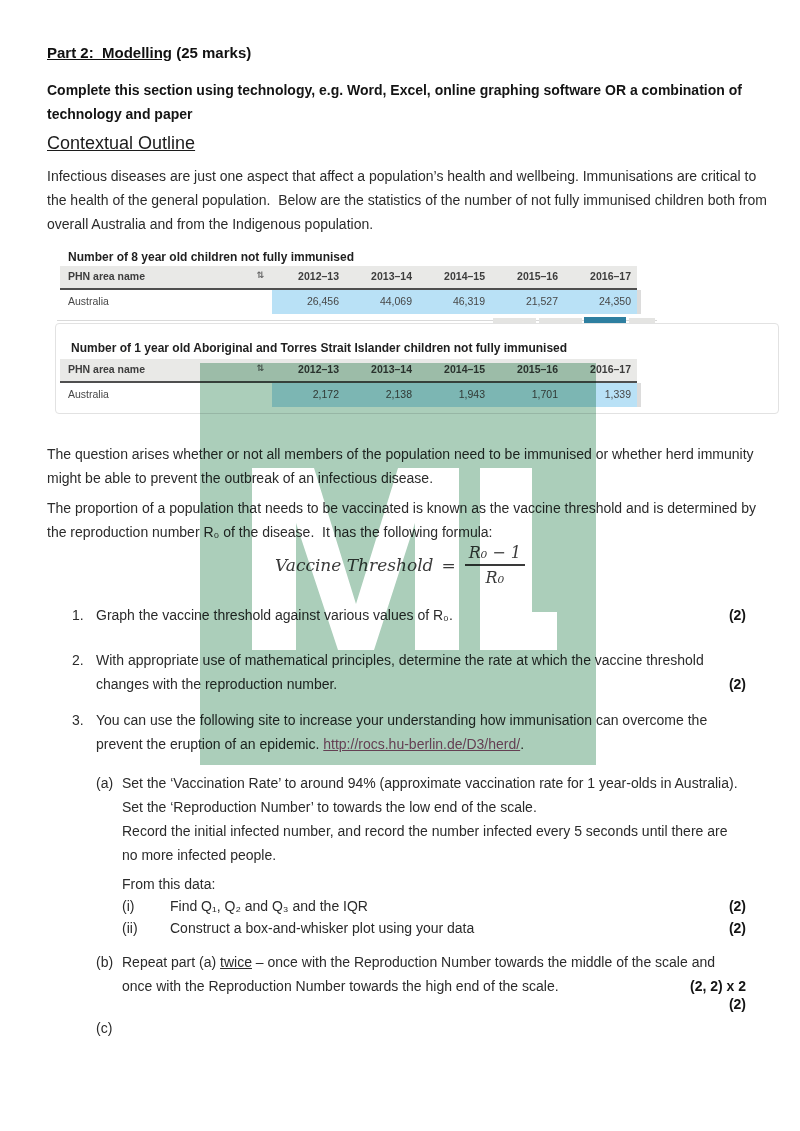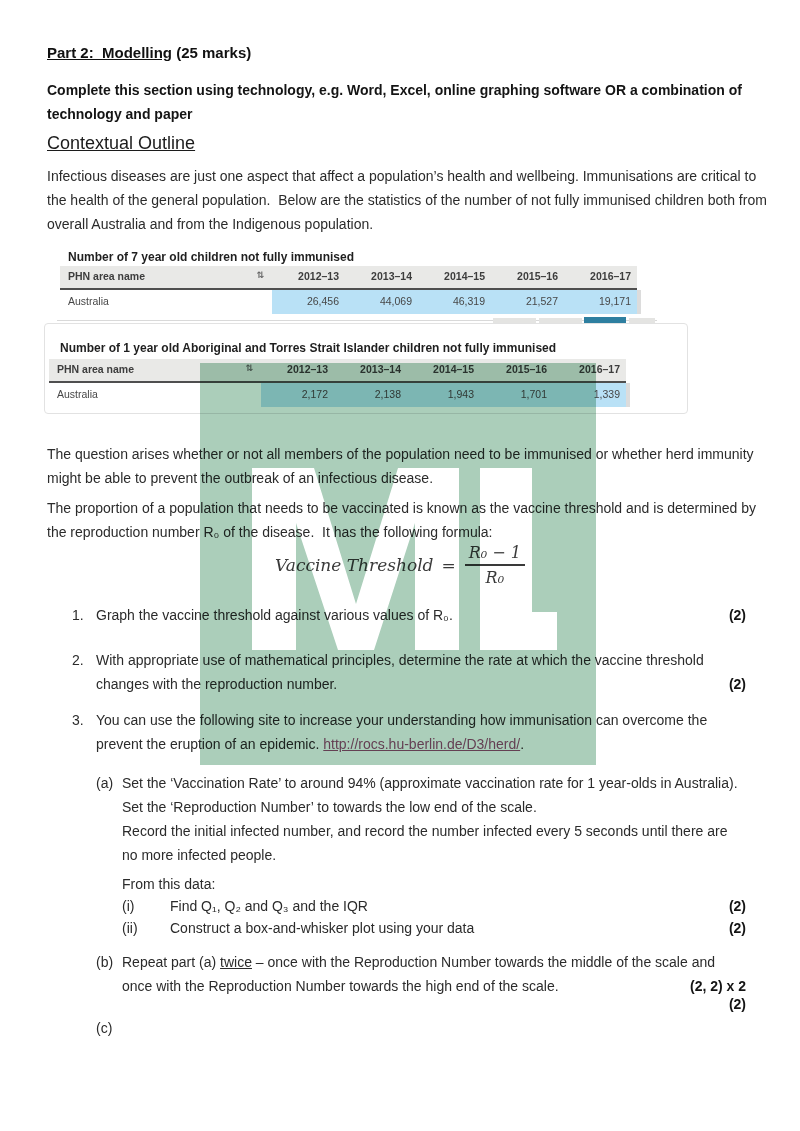--- a/index.html
+++ b/index.html
@@ -17,21 +17,21 @@
   .doc-title{left:47px;top:44px;font-size:15px;font-weight:bold;color:#111;}
   .instruction{left:47px;top:78px;width:726px;font-weight:bold;color:#141414;}
   .outline{left:47px;top:133px;font-size:18px;color:#1c1c1c;}
   .para1{left:47px;top:164px;width:722px;}
   .para2{left:47px;top:442px;width:720px;}
   .para3{left:47px;top:496px;width:720px;}
 
   
   .widget{background:#ffffff;}
   .widget1{left:55px;top:241px;width:700px;height:92px;}
-  .widget2{left:44px;top:323px;width:644px;height:91px;border:1px solid #e2e2e2;border-radius:4px;box-sizing:border-box;}
+  .widget2{left:55px;top:323px;width:724px;height:91px;border:1px solid #e2e2e2;border-radius:4px;box-sizing:border-box;}
   .tbl-title{position:absolute;font-size:12px;font-weight:bold;color:#1f1f1f;white-space:nowrap;}
   .dtable{position:absolute;font-size:10.5px;color:#474747;}
   .trow{display:flex;}
   .thead{background:#e9e9e7;border-bottom:2px solid #4f4f4f;}
   .thead .cell{font-weight:bold;color:#3d3d3d;}
   .cell{box-sizing:border-box;}
   .cell-name{width:212px;padding:4px 6px 0 8px;height:22px;position:relative;}
   .cell-year{width:73px;text-align:right;padding:4px 6px 0 0;height:22px;}
   .drow .cell-name{height:24px;padding-top:5px;background:#ffffff;}
   .drow .cell-year{height:24px;padding-top:5px;background:#b9e1f6;}
@@ -75,40 +75,40 @@
 
 <div class="abs instruction body-text pre">Complete this section using technology, e.g. Word, Excel, online graphing software OR a combination of technology and paper</div>
 
 <div class="abs outline">
   <span class="u">Contextual Outline</span>
 </div>
 
 <div class="abs para1 body-text pre">Infectious diseases are just one aspect that affect a population’s health and wellbeing. Immunisations are critical to the health of the general population.  Below are the statistics of the number of not fully immunised children both from overall Australia and from the Indigenous population.</div>
 
 <div class="abs widget widget1">
-  <div class="tbl-title" style="left:13px;top:9px;">Number of 7 year old children not fully immunised</div>
+  <div class="tbl-title" style="left:13px;top:9px;">Number of 8 year old children not fully immunised</div>
   <div class="dtable" style="left:5px;top:25px;">
     <div class="trow thead">
       <div class="cell cell-name">
         <span>PHN area name</span>
         <span class="sort-ic">⇅</span>
       </div>
       <div class="cell cell-year">2012–13</div>
       <div class="cell cell-year">2013–14</div>
       <div class="cell cell-year">2014–15</div>
       <div class="cell cell-year">2015–16</div>
       <div class="cell cell-year">2016–17</div>
     </div>
     <div class="trow drow">
       <div class="cell cell-name">Australia</div>
       <div class="cell cell-year">26,456</div>
       <div class="cell cell-year">44,069</div>
       <div class="cell cell-year">46,319</div>
       <div class="cell cell-year">21,527</div>
-      <div class="cell cell-year">19,171</div>
+      <div class="cell cell-year">24,350</div>
     </div>
   </div>
   <div class="edge-strip" style="left:582px;top:49px;"></div>
   <div class="hairline"></div>
   <div class="seg" style="left:438px;width:43px;"></div>
   <div class="seg" style="left:484px;width:43px;"></div>
   <div class="seg" style="left:574px;width:26px;"></div>
   <div class="thumb"></div>
   <div class="thumb-arrow"></div>
 </div>

